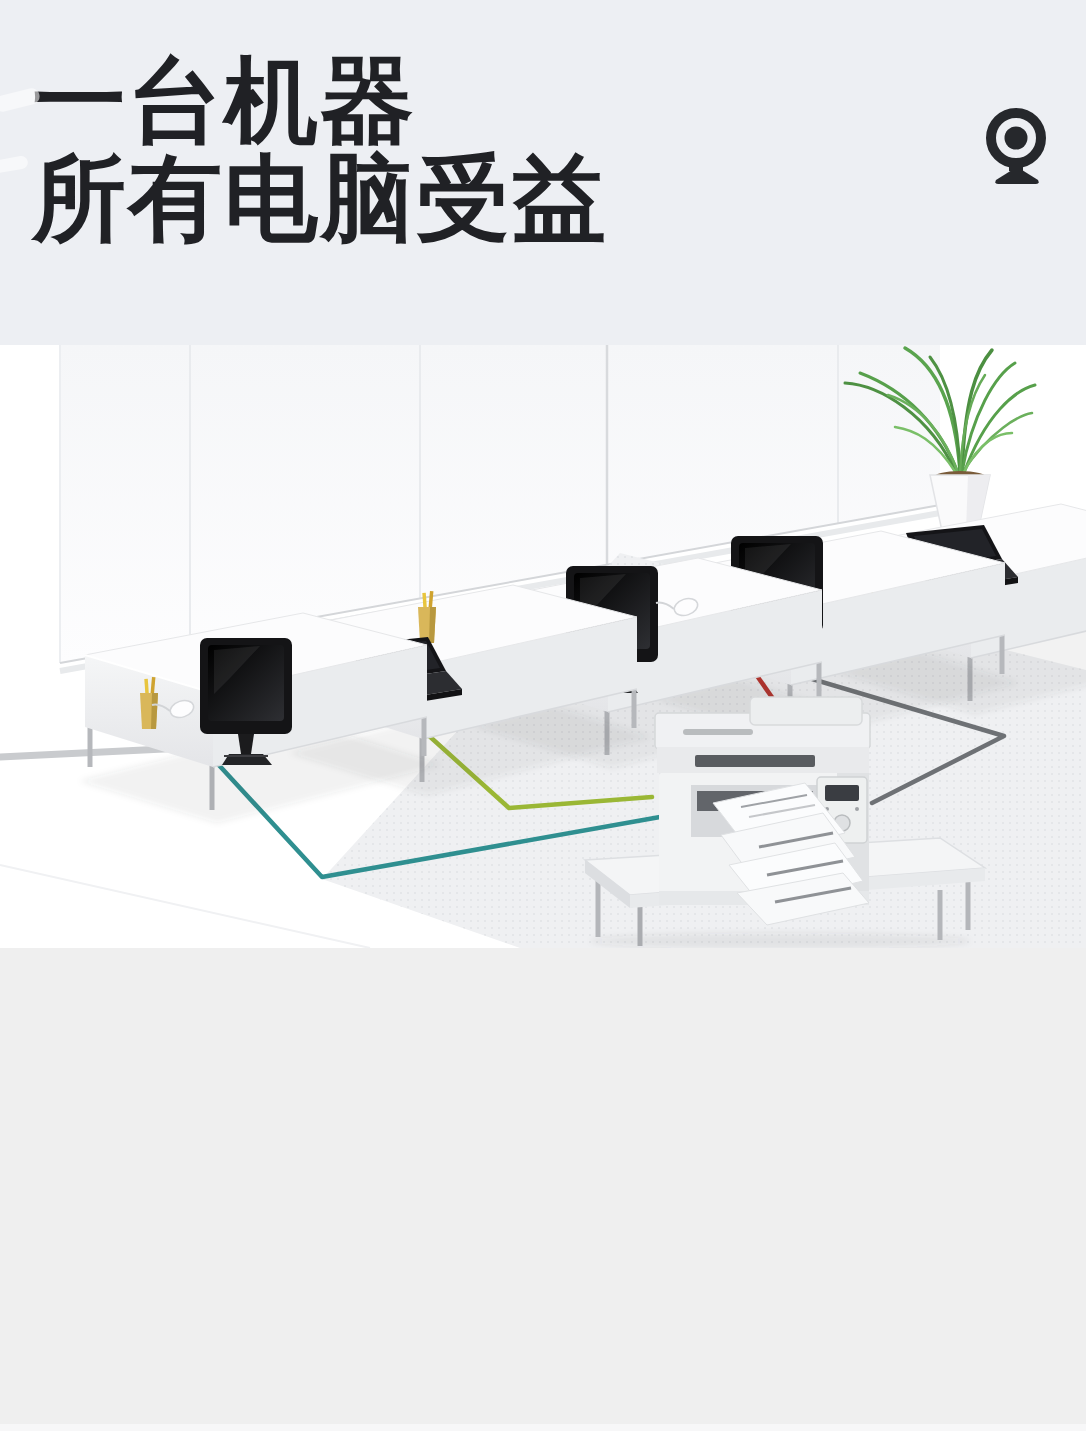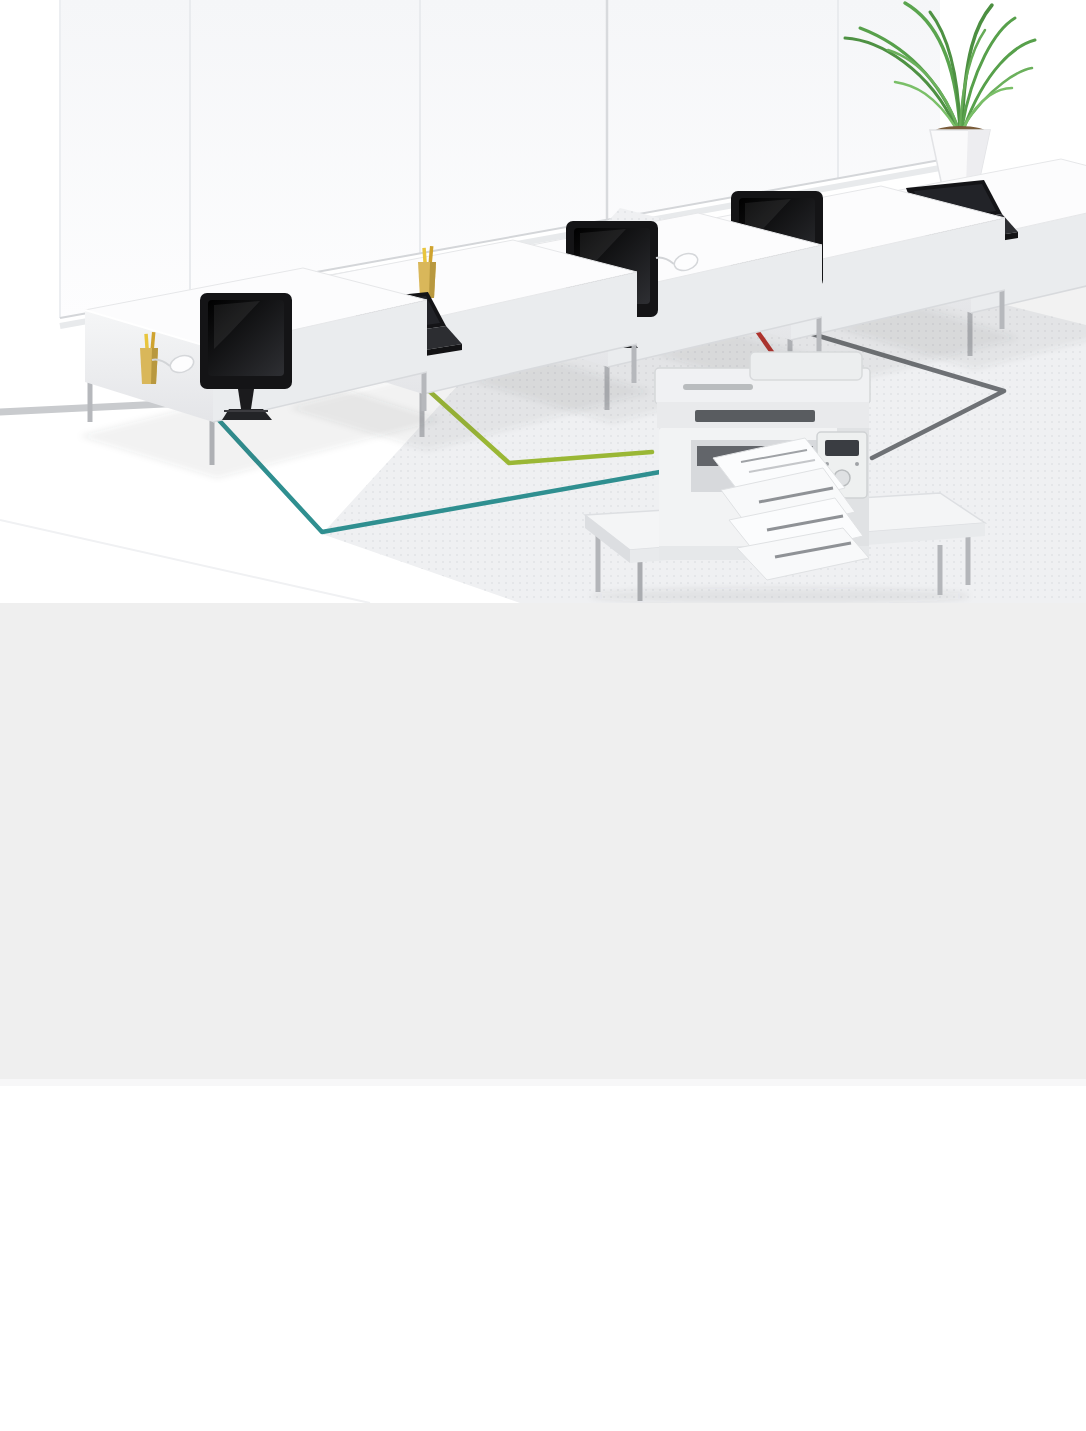--- a/index.html
+++ b/index.html
@@ -22,20 +22,34 @@
   .products{position:relative;width:1086px;height:483px;background:#efefef;}
   .products::after{content:"";position:absolute;left:0;bottom:0;width:1086px;height:7px;background:#f7f7f8;}
 
   .defs-holder{position:absolute;width:0;height:0;overflow:hidden;}
 </style>
 </head>
 <body>
 
 <div class="page">
 
+  <section class="hero">
+    <div class="streak" style="left:-6px;top:92px;width:46px;height:16px;transform:rotate(-14deg);"></div>
+    <div class="streak" style="left:-8px;top:158px;width:36px;height:13px;transform:rotate(-10deg);"></div>
+    <h1>
+      <span>一台机器</span>
+      <span>所有电脑受益</span>
+    </h1>
+    <svg class="webcam" viewBox="0 0 70 86">
+      <circle cx="34" cy="34" r="25" fill="none" stroke="#26282c" stroke-width="10"></circle>
+      <circle cx="34" cy="34" r="11.5" fill="#26282c"></circle>
+      <rect x="27" y="57" width="14" height="10" fill="#26282c"></rect>
+      <path d="M14 76 L30 66 L40 66 L56 76 Q58 80 54 80 L16 80 Q12 80 14 76 Z" fill="#26282c"></path>
+    </svg>
+  </section>
 
   <section class="scene">
     <svg width="1086" height="603" viewBox="0 0 1086 603">
       <defs>
         <linearGradient id="wallGrad" x1="0" y1="0" x2="0" y2="1">
           <stop offset="0" stop-color="#f5f6f8"></stop>
             <stop offset="1" stop-color="#fdfdfe"></stop>
         </linearGradient>
         <linearGradient id="deskFront" x1="0" y1="0" x2="0" y2="1">
           <stop offset="0" stop-color="#f5f6f7"></stop>

